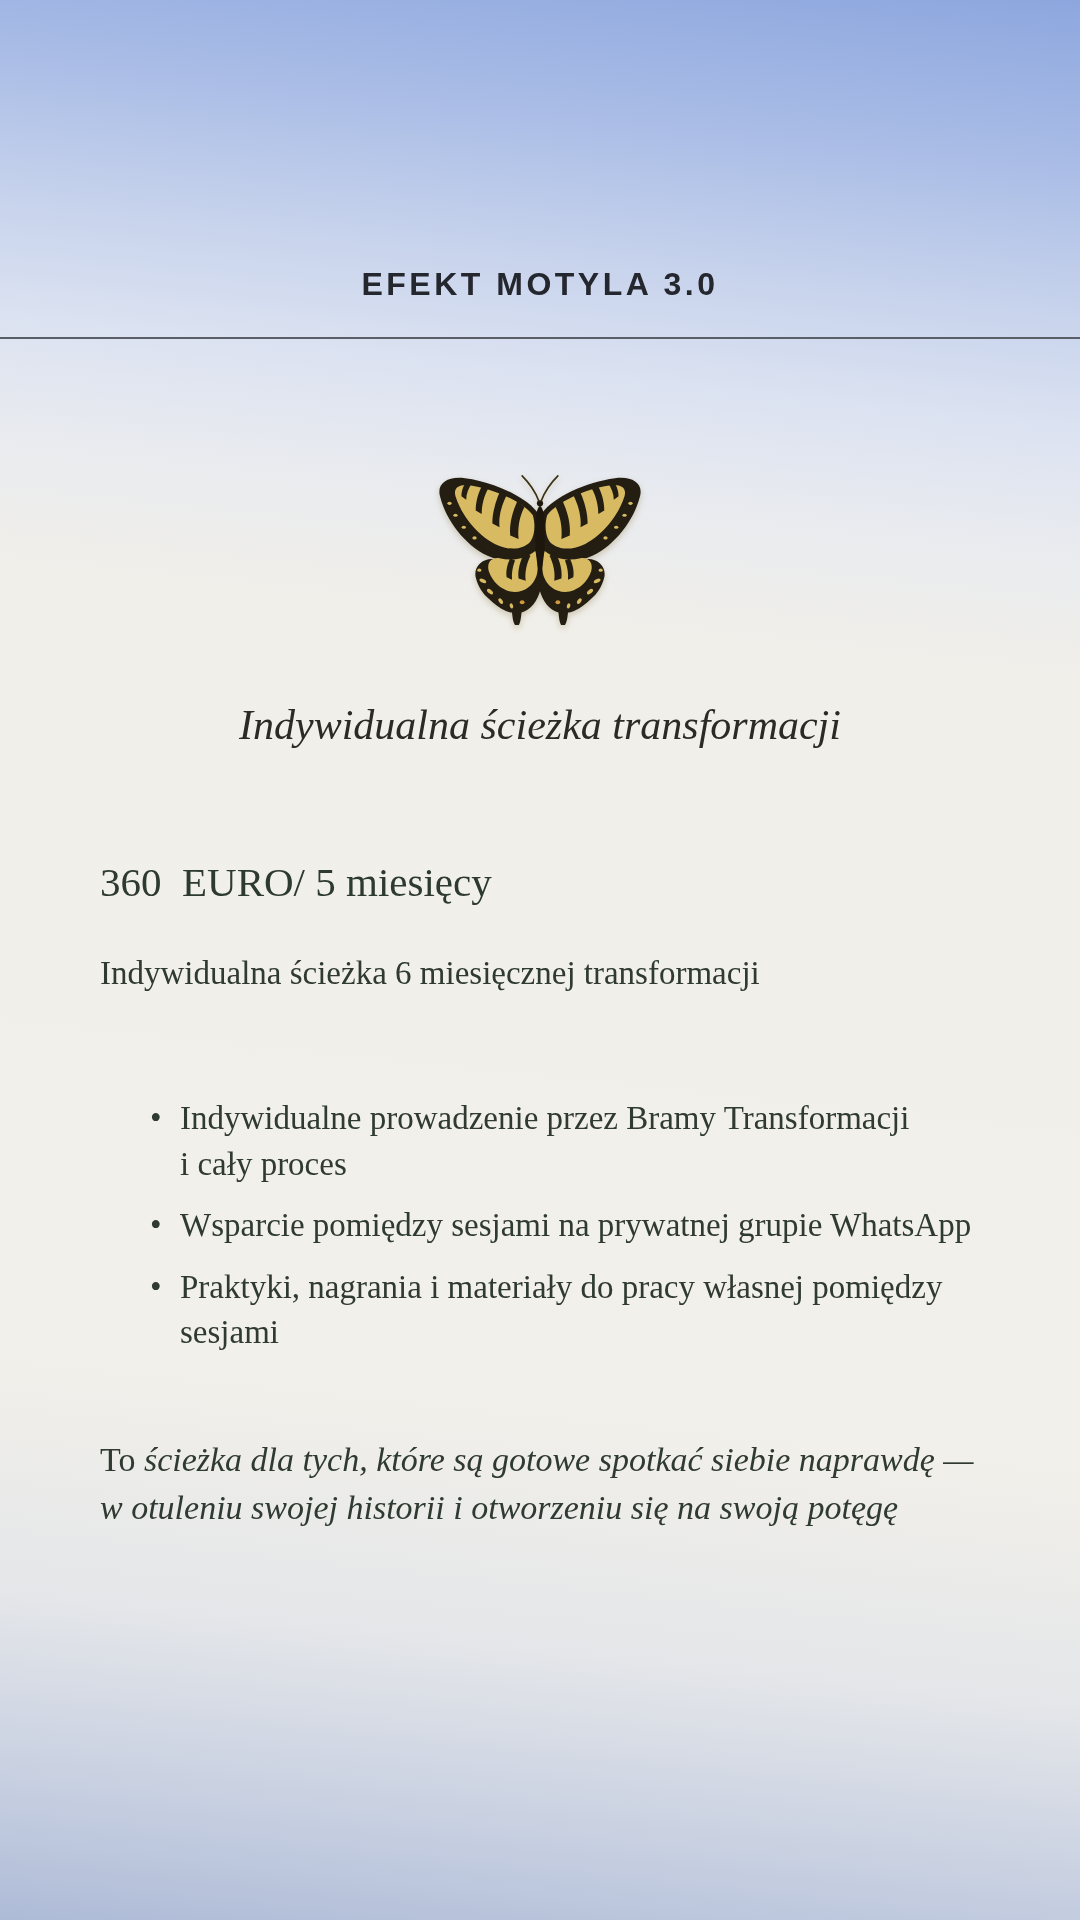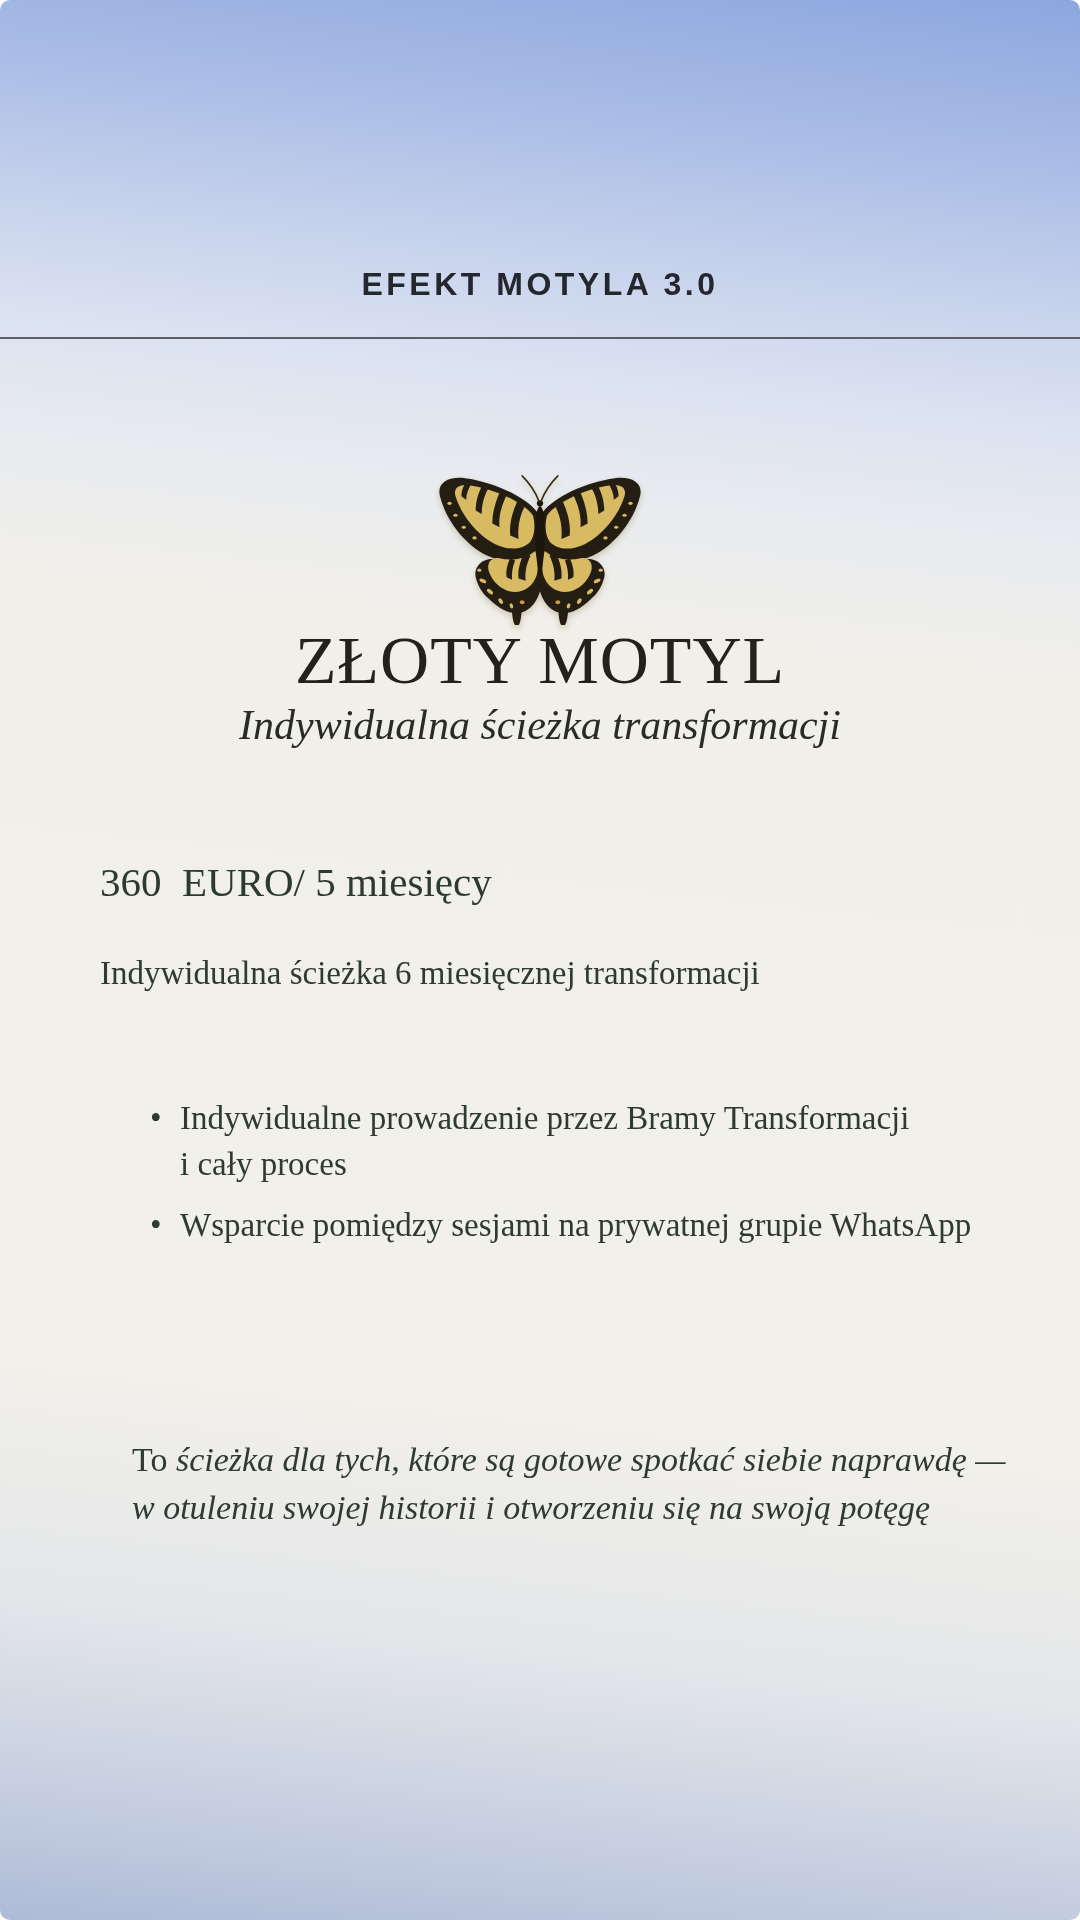--- a/index.html
+++ b/index.html
@@ -10,21 +10,20 @@
       #8da7de 0%,
       #a9bce6 8%,
       #c6d2ec 15%,
       #dbe2f1 21%,
       #e9ebef 27%,
       #f1efe9 34%,
       #f2f0ea 72%,
       #e4e6e9 84%,
       #c4cde0 94%,
       #aebbd7 100%);
-    border-radius:10px;
   }
   .header-title{
     position:absolute;top:266px;left:0;width:100%;
     text-align:center;
     font-family:"Liberation Sans",sans-serif;
     font-weight:700;font-size:32px;line-height:1.15;
     letter-spacing:3.5px;color:#25272e;
   }
   .divider{
     position:absolute;top:337px;left:0;width:100%;height:2px;
@@ -61,21 +60,21 @@
   }
   .bullets li{position:relative;padding-left:64px;margin:16px;}
   .bullets li::before{
     content:"\2022";
     position:absolute;left:34px;top:0;
     color:#2f3a31;
   }
   .bullets .it{font-style:italic;}
   .closing{
     position:absolute;top:1436px;left:100px;right:40px;
-    font-size:34px;line-height:1.42;color:#2f3a31;margin-left:32px;
+    font-size:34px;line-height:1.42;color:#2f3a31;
   }
   .closing .it{font-style:italic;}
 </style>
 </head>
 <body>
 
 <div class="page">
 
   <div class="header-title">EFEKT MOTYLA 3.0</div>
 
@@ -113,37 +112,39 @@
       <ellipse cx="120" cy="121" rx="2" ry="1.7" fill="#cf9a3c"></ellipse>
     </g>
     <use href="#wingsR" transform="translate(210,0) scale(-1,1)"></use>
 
     <path d="M105,40 C108,42 109,50 109,62 C109,80 107,94 105,100 C103,94 101,80 101,62 C101,50 102,42 105,40 Z" fill="#1c160d"></path>
     <circle cx="105" cy="38" r="2.6" fill="#1c160d"></circle>
     <path d="M104,36 C101,28 97,22 90,15" stroke="#3a3010" stroke-width="1.4" fill="none" stroke-linecap="round"></path>
     <path d="M106,36 C109,28 113,22 120,15" stroke="#3a3010" stroke-width="1.4" fill="none" stroke-linecap="round"></path>
   </svg>
 
-  <div class="hero-title">ZŁOTY MOTYL</div>
   <div class="hero-subtitle">Indywidualna ścieżka transformacji</div>
 
   <div class="price">360  EURO/ 5 miesięcy</div>
 
   <div class="intro">
     <div>Indywidualna ścieżka 6 miesięcznej transformacji</div>
   </div>
 
   <ul class="bullets">
     <li>
       <div>Indywidualne prowadzenie przez Bramy Transformacji</div>
       <div>i cały proces</div>
     </li>
     <li>
       <div>Wsparcie pomiędzy sesjami na prywatnej grupie WhatsApp</div>
     </li>
+    <li>
+      <div>Praktyki, nagrania i materiały do pracy własnej pomiędzy sesjami</div>
+    </li>
   </ul>
 
   <div class="closing">
     <div><span>To </span><span class="it">ścieżka dla tych, które są gotowe spotkać siebie naprawdę —</span></div>
     <div class="it">w otuleniu swojej historii i otworzeniu się na swoją potęgę</div>
   </div>
 
 </div>
 
 </body></html>

